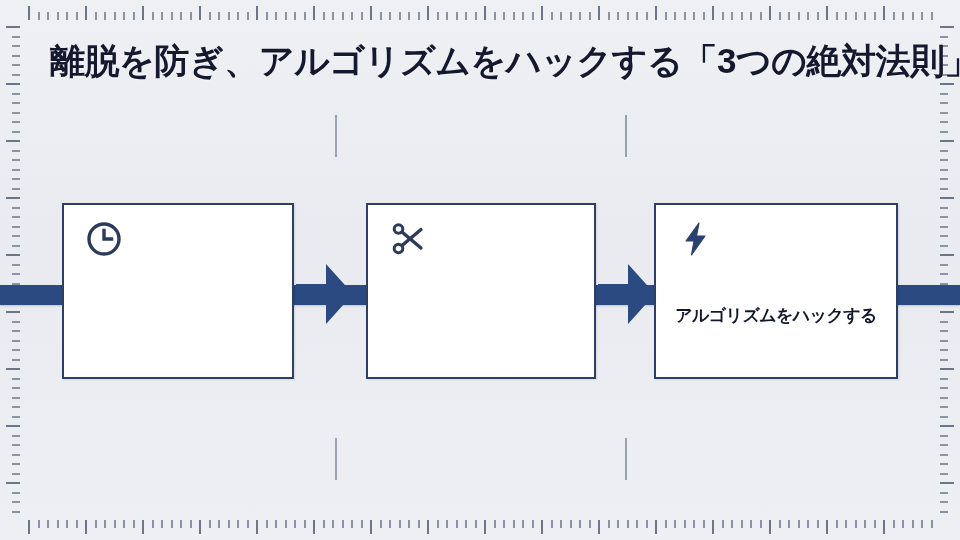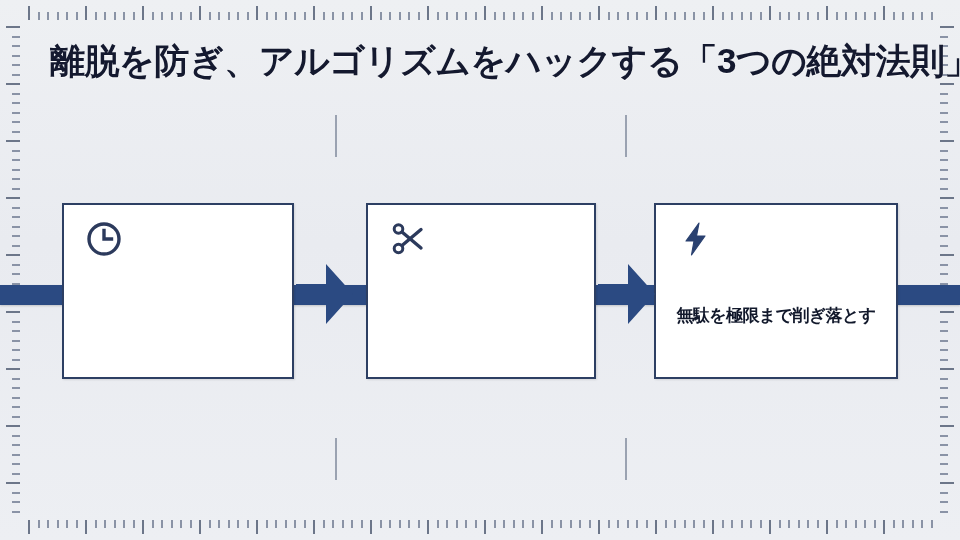--- a/index.html
+++ b/index.html
@@ -509,21 +509,21 @@
       </svg>
     </div>
   </div>
 
   <div class="card" id="card-3">
     <div class="card-icon">
       <svg width="40" height="40" viewBox="0 0 40 40" fill="none">
         <path d="M23 4 L10 22 H18 L15.5 36 L29 17 H20.5 Z" fill="#2a4170" stroke="#2a4170" stroke-width="1.2" stroke-linejoin="round"></path>
       </svg>
     </div>
-    <div class="card-sub">無駄を極限まで削ぎ落とす</div>
+    <div class="card-sub">アルゴリズムをハックする</div>
   </div>
 
   <div class="arrow" id="arrow-1">
     <svg width="58" height="72" viewBox="0 0 58 72">
       <path d="M0 26 H30 V6 L57 36 L30 66 V46 H0 Z" fill="#2b4a82"></path>
     </svg>
   </div>
   <div class="arrow" id="arrow-2">
     <svg width="58" height="72" viewBox="0 0 58 72">
       <path d="M0 26 H30 V6 L57 36 L30 66 V46 H0 Z" fill="#2b4a82"></path>

